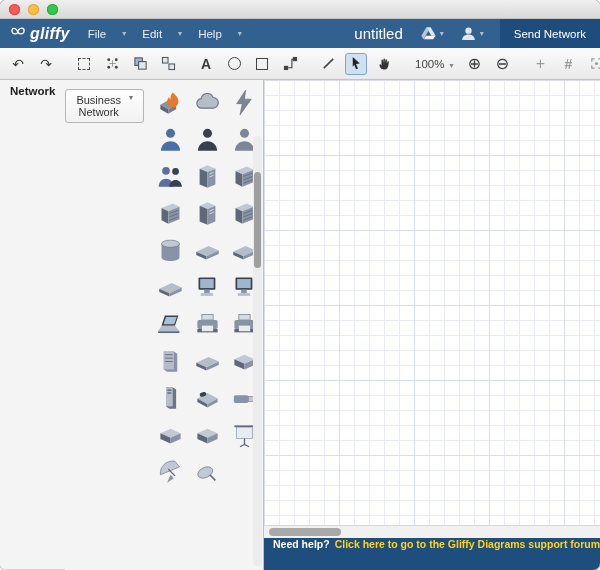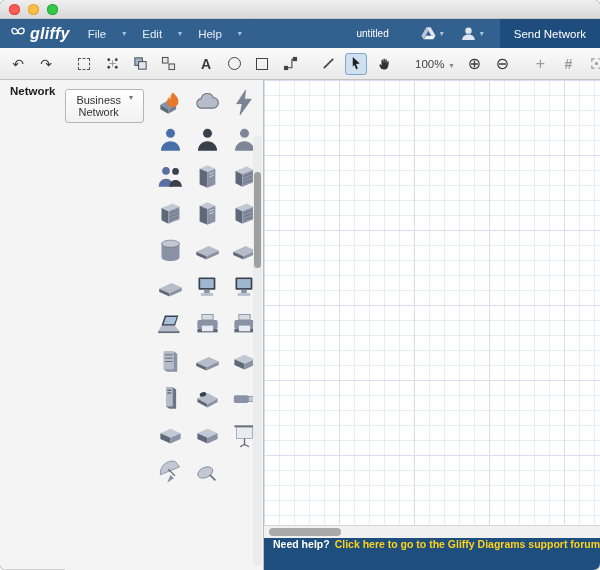--- a/index.html
+++ b/index.html
@@ -17,21 +17,21 @@
   .light.yellow { background:#fdbe41; box-shadow:inset 0 0 0 1px #dba63a; }
   .light.green { background:#34c84a; box-shadow:inset 0 0 0 1px #2aa93c; }
 
   
   .header { flex:0 0 29px; background:var(--header-bg,#33618f); display:flex;
     align-items:center; color:#fff; padding-left:10px; }
   .logo { display:flex; align-items:center; gap:4px; font-weight:bold; font-style:italic;
     font-size:16px; letter-spacing:.3px; margin-right:18px; }
   .menu { font-size:11.5px; color:#e8eef6; margin-right:16px; display:flex; gap:16px; align-items:center; cursor:default; }
   .caret { font-size:8px; color:#a9c0d8; line-height:1; }
-  .doc-title { font-size:10px; margin-left:auto; margin-right:31px; }
+  .doc-title { font-size:15px; margin-left:auto; margin-right:17px; }
   .hdr-icon-btn { display:flex; align-items:center; gap:3px; margin-right:16px; }
   .hdr-icon-btn svg { width:17px; height:17px; }
   .send-feedback { height:100%; background:var(--header-dark,#1e4c7c); border:none;
     color:#fff; font-size:11.5px; padding:0 14px; font-family:inherit; }
 
   
   .toolbar { flex:0 0 32px; background:linear-gradient(#fbfbfb,#e9e9e9);
     border-bottom:1px solid #c2c2c2; display:flex; align-items:center; padding:0 7px; gap:6px; }
   .tbtn { min-width:22px; height:22px; display:flex; align-items:center; justify-content:center;
     font-size:14px; color:#3c3c3c; border-radius:3px; border:1px solid transparent; }

